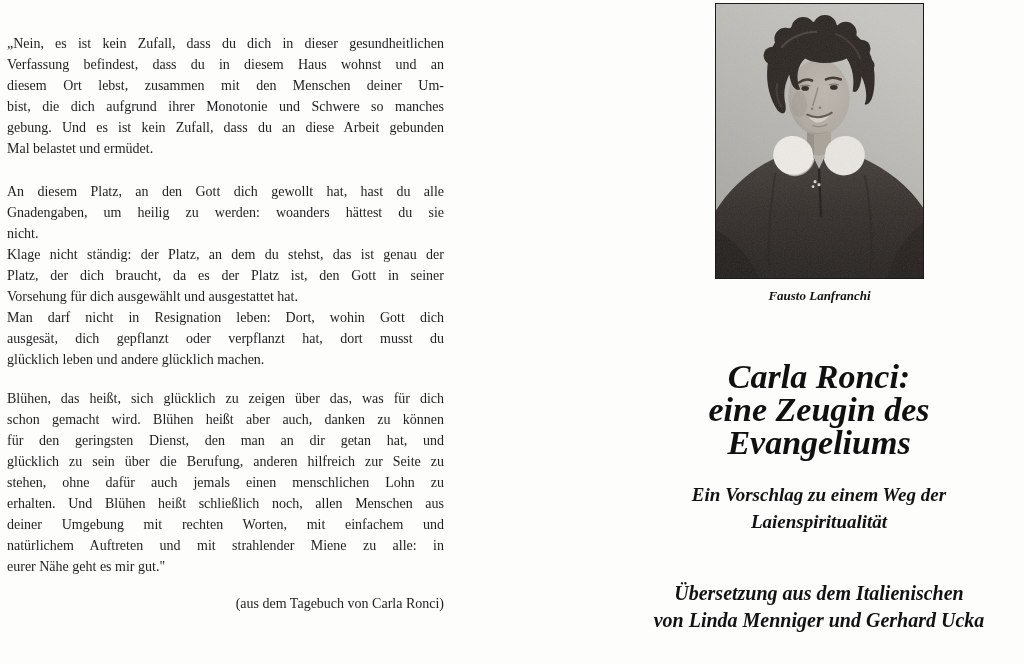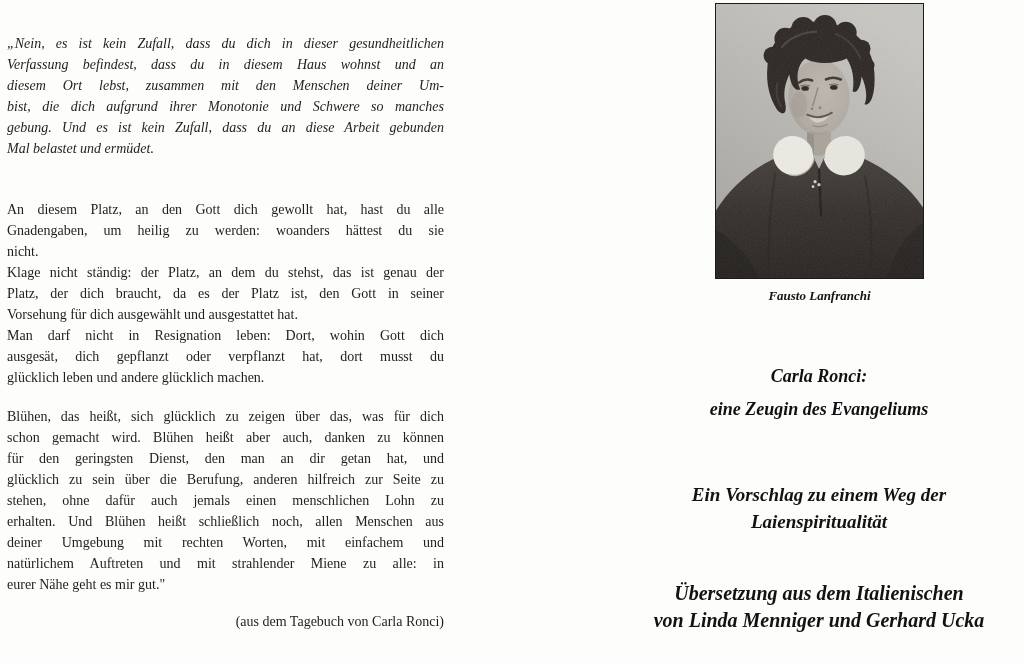--- a/index.html
+++ b/index.html
@@ -13,21 +13,21 @@
   }
 
   
   .left-text{
     position:absolute;left:7px;top:33px;width:437px;
     font-size:14px;line-height:21px;
   }
   .q{text-align:justify;text-align-last:justify;}
   .q.end{text-align-last:left;}
   .para{margin:0;}
-  .para.gap-lg{margin-bottom:40px;font-style:italic;}
+  .para.gap-lg{margin-bottom:22px;}
   .para.gap-md{margin-bottom:18px;}
   .attribution{
     margin-top:16px;
     text-align:right;
   }
 
   
   .photo{
     position:absolute;left:715px;top:3px;width:209px;height:276px;
     margin:0;box-sizing:border-box;
@@ -38,21 +38,21 @@
 
   .caption{
     position:absolute;left:715px;top:288px;width:209px;
     text-align:center;
     font-size:13px;font-weight:700;font-style:italic;
     color:#121212;
   }
   .title-block{
     position:absolute;left:614px;top:360px;width:410px;
     text-align:center;
-    font-size:18px;line-height:33px;font-weight:700;font-style:italic;
+    font-size:34px;line-height:33px;font-weight:700;font-style:italic;
     color:#101010;
   }
   .subtitle-block{
     position:absolute;left:614px;top:481px;width:410px;
     text-align:center;
     font-size:19px;line-height:27px;font-weight:700;font-style:italic;
     color:#121212;
   }
   .translation-block{
     position:absolute;left:614px;top:580px;width:410px;

